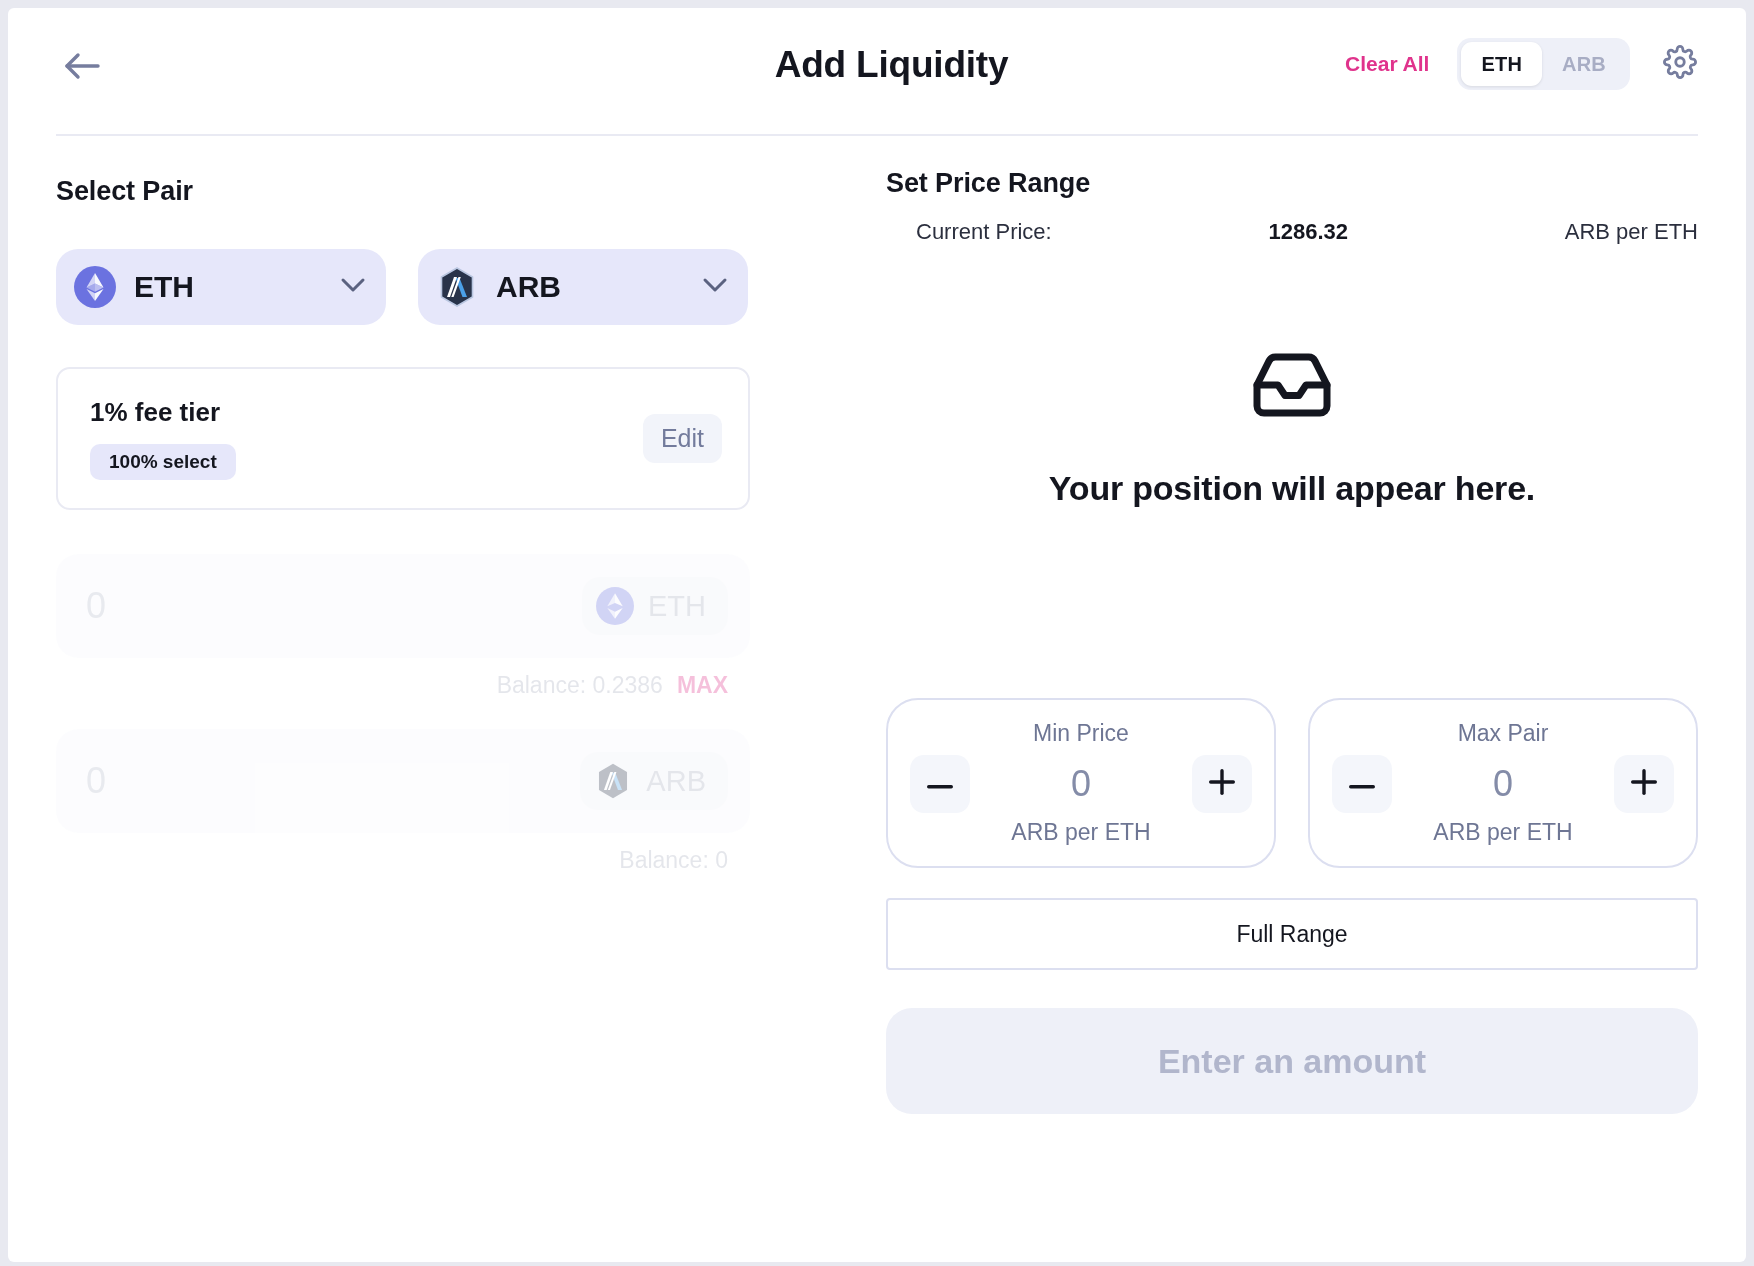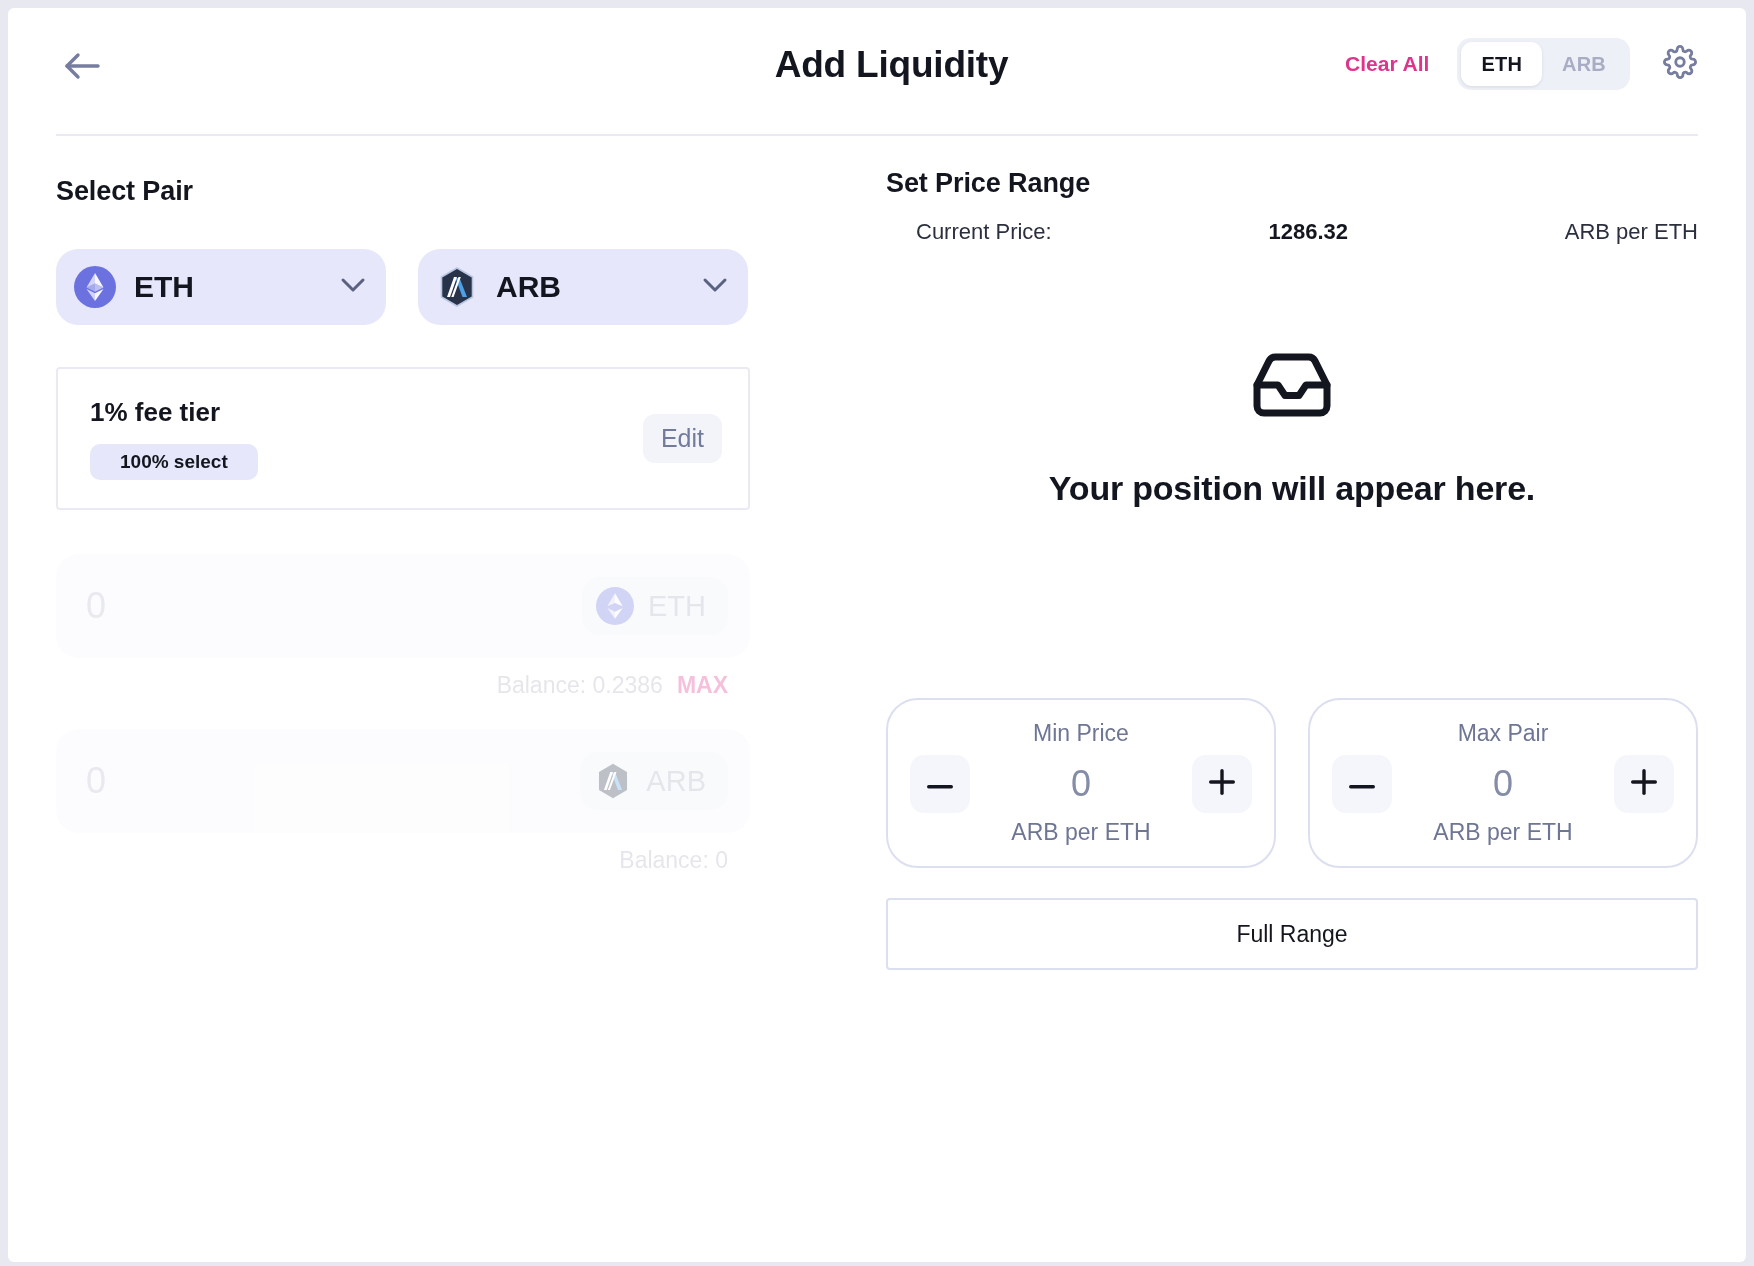--- a/index.html
+++ b/index.html
@@ -139,41 +139,41 @@
     margin-left: 18px;
     flex: 1;
   }
   .chev { flex: 0 0 auto; }
 
   
   .fee-card {
     margin-top: 42px;
     width: 694px;
     border: 2px solid #e9eaf3;
-    border-radius: 4px;
+    border-radius: 14px;
     padding: 28px 26px 28px 32px;
     display: flex;
     align-items: center;
     background: #fff;
   }
   .fee-left { flex: 1; }
   .fee-title {
     font-size: 26px;
     font-weight: 700;
     color: #14161f;
   }
   .fee-badge {
     display: inline-block;
     margin-top: 16px;
     background: #e6e7fa;
     color: #14161f;
     font-size: 19px;
     font-weight: 700;
     border-radius: 10px;
-    padding: 7px 30px;
+    padding: 7px 19px;
   }
   .fee-edit {
     background: #f2f4fa;
     color: #737b9c;
     font-size: 25px;
     font-weight: 500;
     border-radius: 12px;
     padding: 10px 18px;
     cursor: pointer;
   }
@@ -529,15 +529,16 @@
                 </svg>
               </span>
             </div>
           </div>
           <div class="range-unit">ARB per ETH</div>
         </div>
       </div>
 
       <div class="full-range">Full Range</div>
 
+      <div class="enter-amount">Enter an amount</div>
     </div>
   </div>
 </div>
 
 </body></html>

